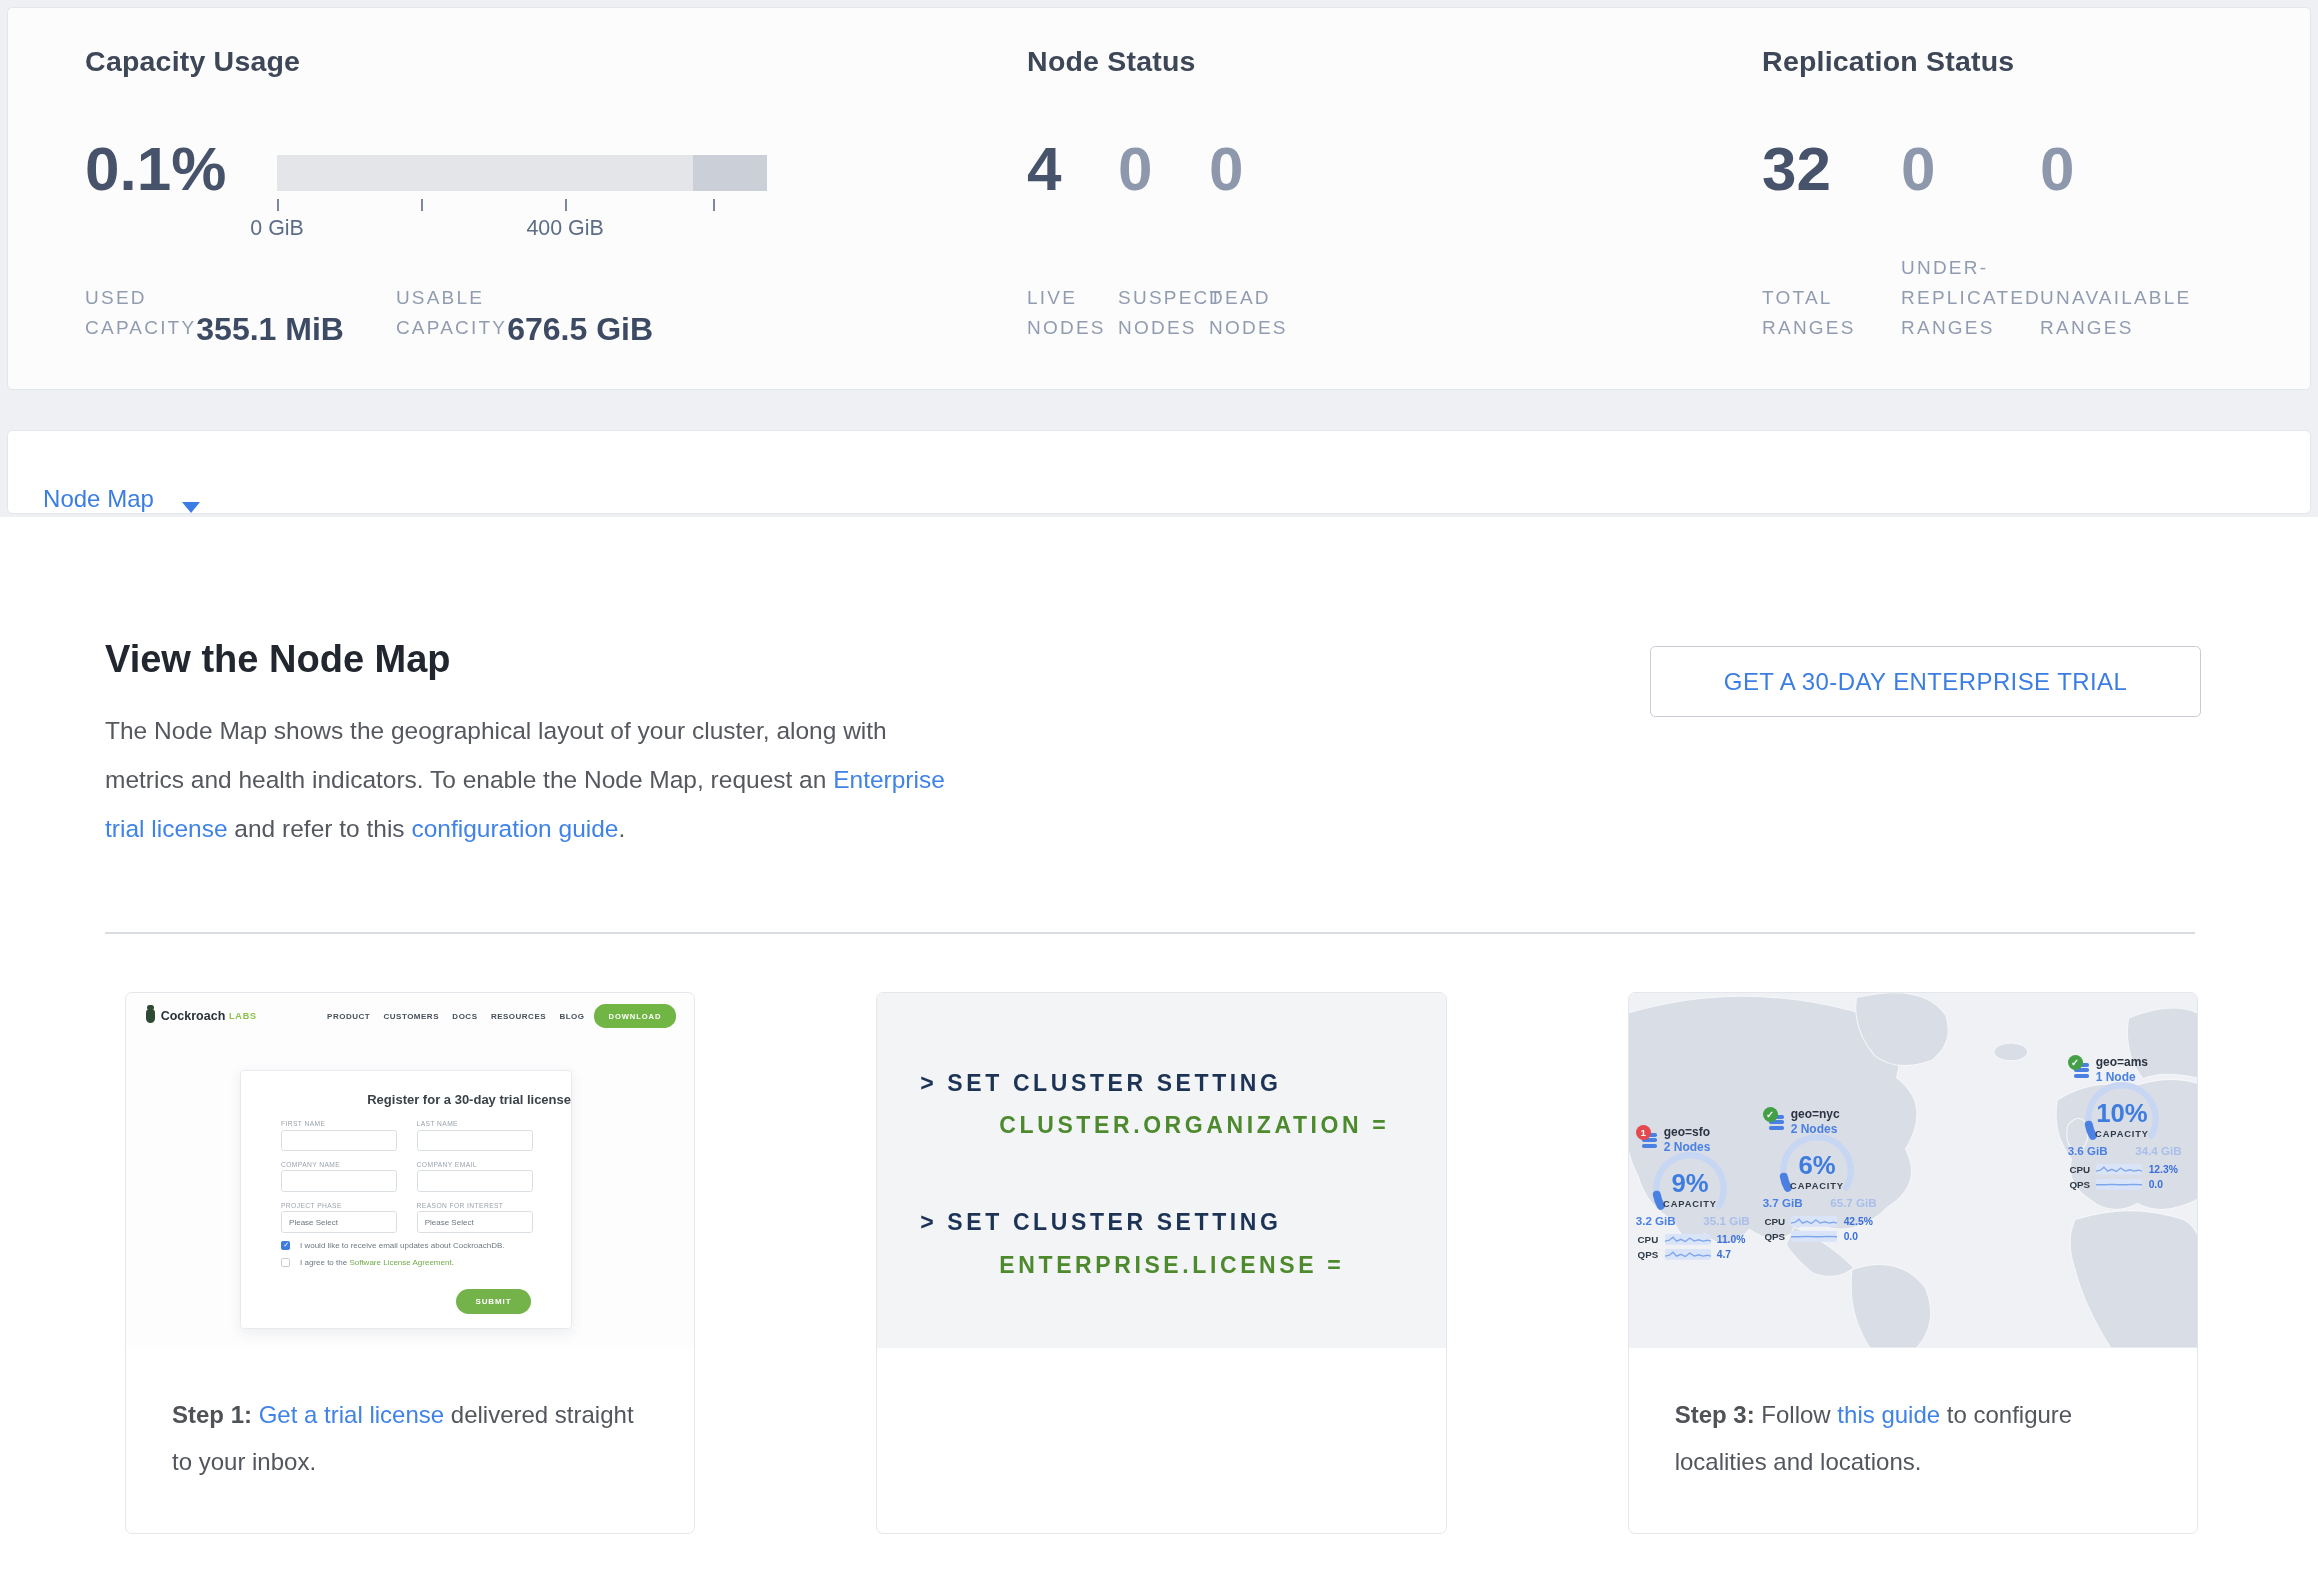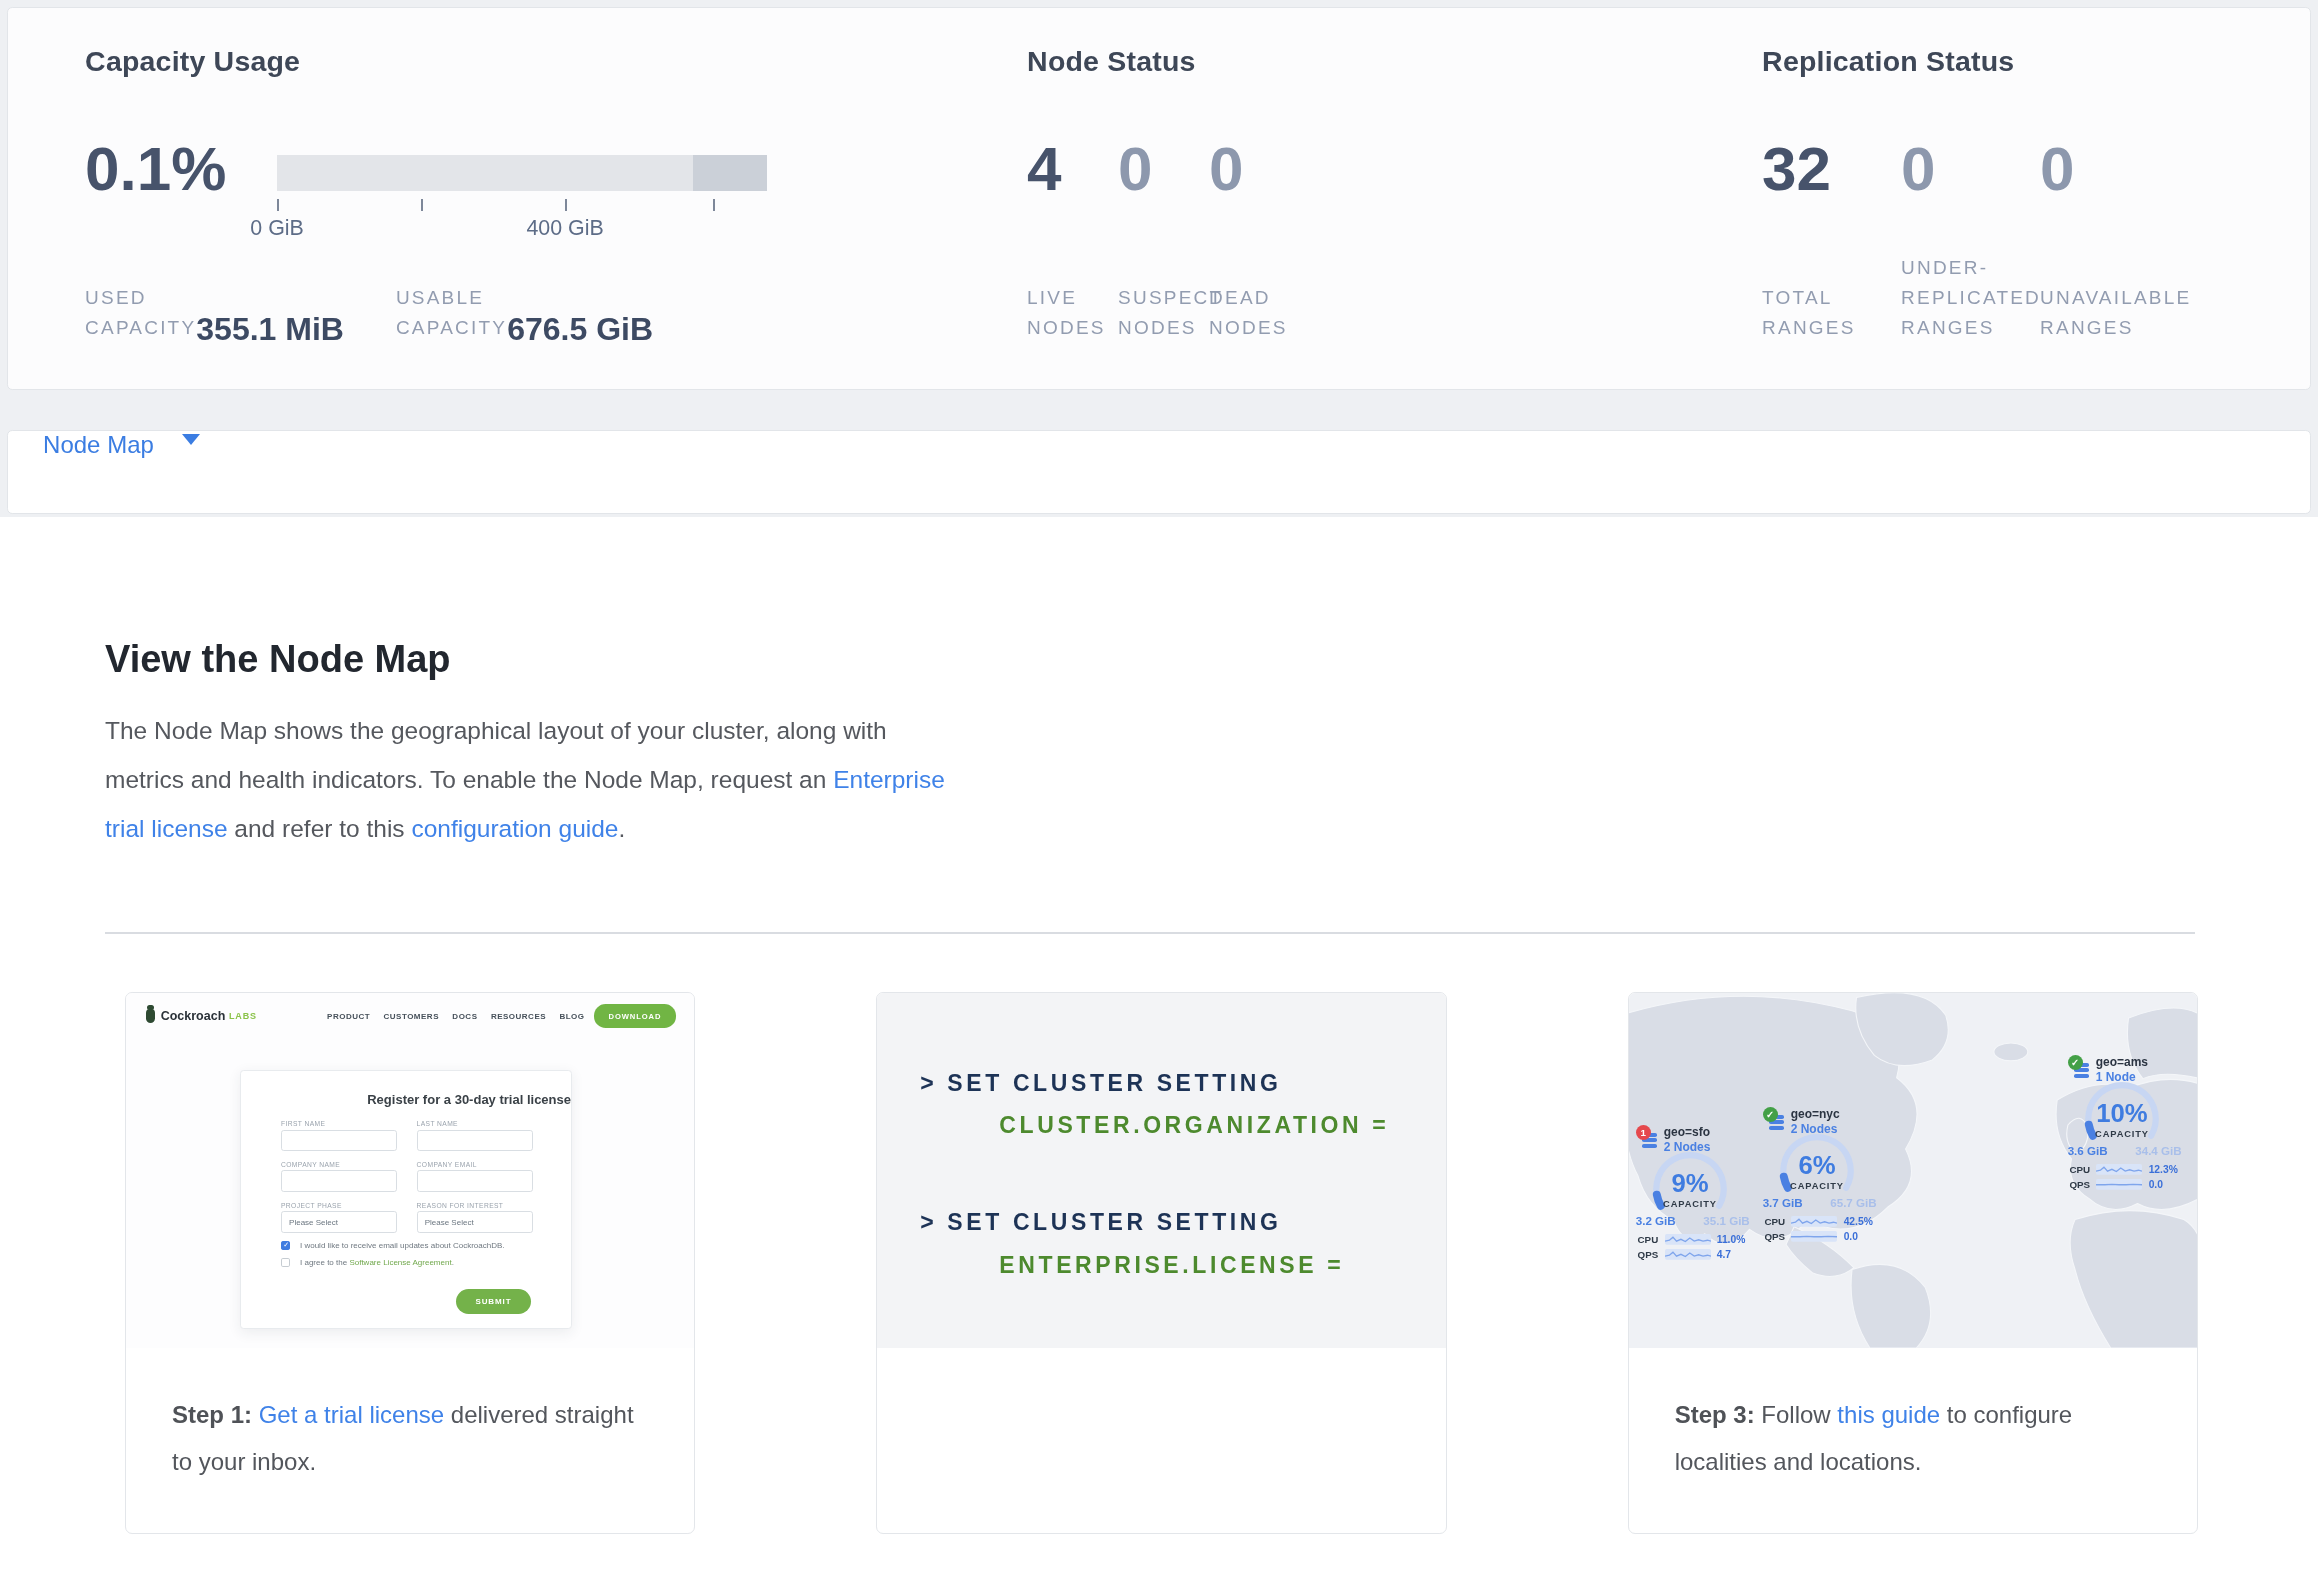--- a/index.html
+++ b/index.html
@@ -40,21 +40,21 @@
   .cap-bar-wrap{position:absolute;left:192px;top:147px;width:490px}
   .cap-bar{display:flex;width:490px;height:36px}
   .cap-bar .seg-light{background:var(--bar-light);height:100%}
   .cap-bar .seg-dark{background:var(--bar-dark);height:100%}
   .tick{position:absolute;top:44px;width:1.8px;height:11.6px;background:var(--tick)}
   .tick-label{position:absolute;top:61px;font-size:21.4px;color:var(--tick-label);transform:translateX(-50%);white-space:nowrap}
 
   
   .selector-bar{position:absolute;left:7.1px;top:430px;width:2304px;height:84px;
     background:var(--card-bg);border:0.9px solid var(--card-border);border-radius:5.3px;
-    display:flex;align-items:flex-start;padding-left:35px;cursor:pointer}
+    display:flex;align-items:flex-end;padding-left:35px;cursor:pointer}
   .selector-label{font-size:24px;color:var(--accent);font-weight:500}
   .caret-down{width:0;height:0;border-left:9.8px solid transparent;border-right:9.8px solid transparent;
     border-top:11.6px solid var(--accent);margin-left:28.5px;margin-top:2.7px}
 
   
   .content{position:absolute;left:0;top:517px;width:2319px;height:1068px;background:#ffffff}
   .hero-title{position:absolute;left:105px;top:121px;font-size:38px;font-weight:600;color:var(--heading)}
   .hero-desc{position:absolute;left:105px;top:189px;width:865px;font-size:24.5px;line-height:49px;color:var(--body-text)}
   .hero-desc a,.caption a{color:var(--link);text-decoration:none;cursor:pointer}
   .cta-btn{position:absolute;left:1650px;top:129px;width:551px;height:71px;background:#fff;
@@ -217,20 +217,21 @@
   </section>
 
   <div class="selector-bar">
     <span class="selector-label">Node Map</span>
     <span class="caret-down"></span>
   </div>
 
   <section class="content">
     <h1 class="hero-title">View the Node Map</h1>
     <p class="hero-desc"><span>The Node Map shows the geographical layout of your cluster, along with metrics and health indicators. To enable the Node Map, request an </span><a>Enterprise trial license</a><span> and refer to this </span><a>configuration guide</a><span>.</span></p>
+    <button class="cta-btn">GET A 30-DAY ENTERPRISE TRIAL</button>
     <div class="divider"></div>
 
     <div class="cards">
 
       <div class="card">
         <div class="card-media">
           <div class="shot">
             <div class="shot-header">
               <span class="logo-bug"></span>
               <span class="brand-name">Cockroach</span>

